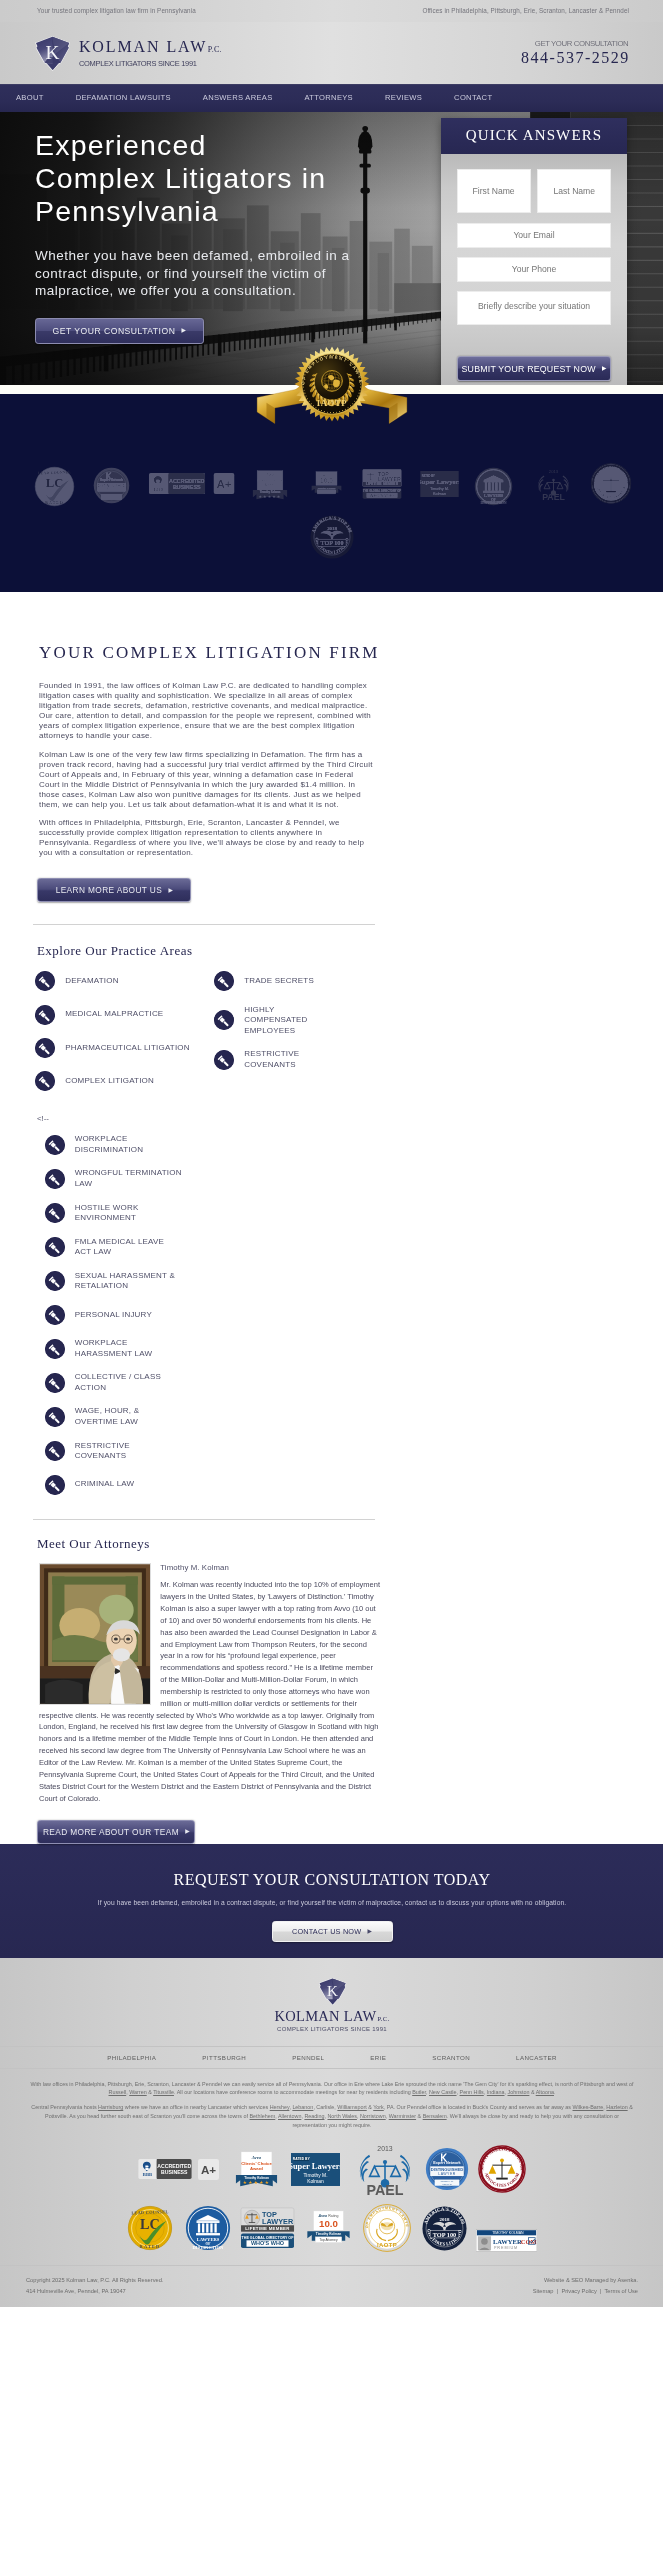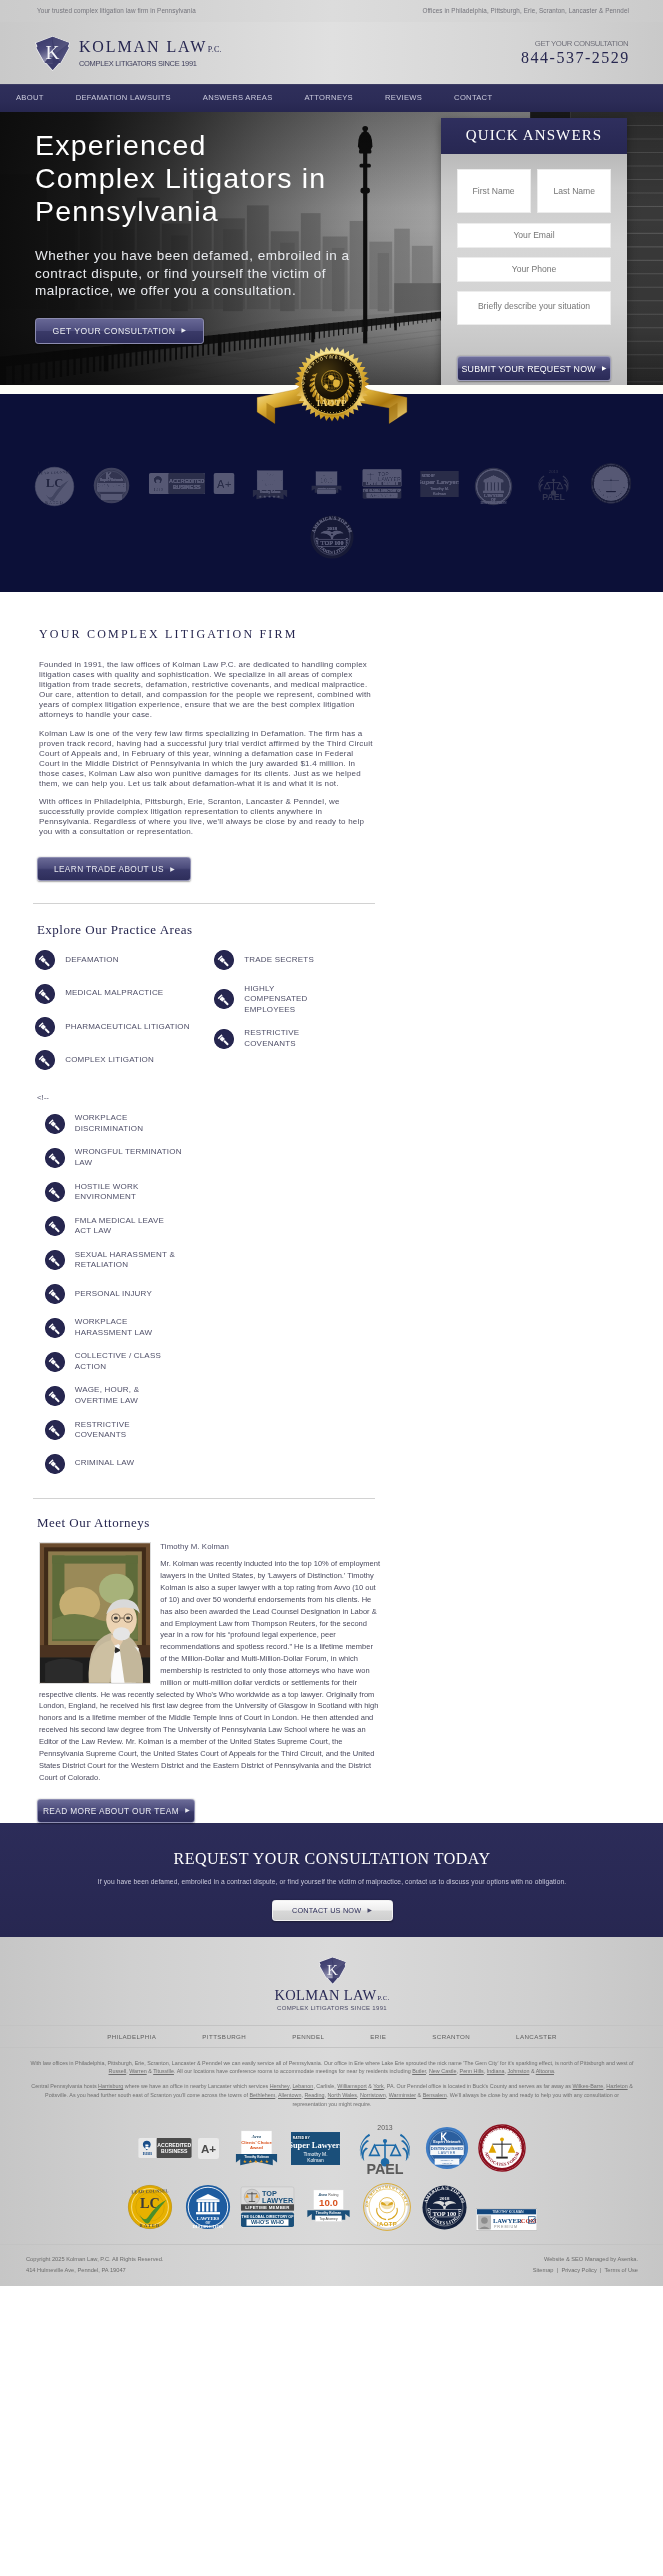--- a/index.html
+++ b/index.html
@@ -62,21 +62,21 @@
 .badges{background:#0c1038;padding-top:68px;padding-bottom:0}
 .badge-row{position:relative;height:50px}
 .bdg{position:absolute;opacity:.30;filter:grayscale(1) brightness(1.55)}
 .bdg svg{width:100%;height:100%;display:block}
 
 
 .main{padding:0}
 .main .cw{width:664px;margin:0}
 .sec{padding-left:39px}
 h2.serif{font-family:"Liberation Serif",serif;color:#26264f;font-weight:400}
-.about h2{font-size:12px;letter-spacing:2.2px;padding-top:36px;line-height:1}
+.about h2{font-size:17px;letter-spacing:2.2px;padding-top:52px;line-height:1}
 .about p{width:335px;font-size:8px;line-height:10px;letter-spacing:0.2px;color:#4d4d61;margin-top:8.8px}
 .about p:first-of-type{margin-top:20px}
 .btn-navy{width:154px;height:24px;font-size:8.3px;letter-spacing:0.4px;color:#e9eaf0;margin-left:-1.6px;
  background:linear-gradient(to bottom,#6a6a96 0%,#4b4b7b 46%,#383868 54%,#2e2e5b 100%);border:0.5px solid #8e8eb2;box-shadow:0 0.5px 1.6px rgba(0,0,0,.35)}
 hr.sep{border:none;border-top:0.5px solid #d2d2d2;width:342px;margin-left:-5.7px}
 
 .pa h3{font-family:"Liberation Serif",serif;font-size:13px;color:#26264f;font-weight:400;letter-spacing:0.5px;line-height:1;margin-left:-2.1px}
 .pa-grid{display:flex;width:363px;margin-top:14px;margin-left:-3.8px}
 .pa-col{width:179px}
 .pa-col:nth-child(2) .pa-lbl{max-width:91px}
@@ -814,21 +814,21 @@
 
 <main class="main">
   <div class="cw">
 
     <section class="sec about">
       <h2 class="serif">YOUR COMPLEX LITIGATION FIRM</h2>
       <p>Founded in 1991, the law offices of Kolman Law P.C. are dedicated to handling complex litigation cases with quality and sophistication. We specialize in all areas of complex litigation from trade secrets, defamation, restrictive covenants, and medical malpractice. Our care, attention to detail, and compassion for the people we represent, combined with years of complex litigation experience, ensure that we are the best complex litigation attorneys to handle your case.</p>
       <p>Kolman Law is one of the very few law firms specializing in Defamation. The firm has a proven track record, having had a successful jury trial verdict affirmed by the Third Circuit Court of Appeals and, in February of this year, winning a  defamation case in Federal Court in the Middle District of Pennsylvania in which the jury awarded $1.4 million.  In those cases, Kolman Law also won punitive damages for its clients. Just as we helped them, we can help you. Let us talk about defamation-what it is and what it is not.</p>
       <p>With offices in Philadelphia, Pittsburgh, Erie, Scranton, Lancaster &amp; Penndel, we successfully provide complex litigation representation to clients anywhere in Pennsylvania. Regardless of where you live, we'll always be close by and ready to help you with a consultation or representation.</p>
       <a class="btn btn-navy" href="#" style="margin-top:20px">
-        <span>LEARN TRADE ABOUT US</span>
+        <span>LEARN MORE ABOUT US</span>
         <span class="car">▶</span>
       </a>
       <hr class="sep" style="margin-top:22px">
     </section>
 
     <section class="sec pa">
       <h3 style="padding-top:19px">Explore Our Practice Areas</h3>
       <div class="pa-grid">
           <div class="pa-col">
             <div class="pa-item">

